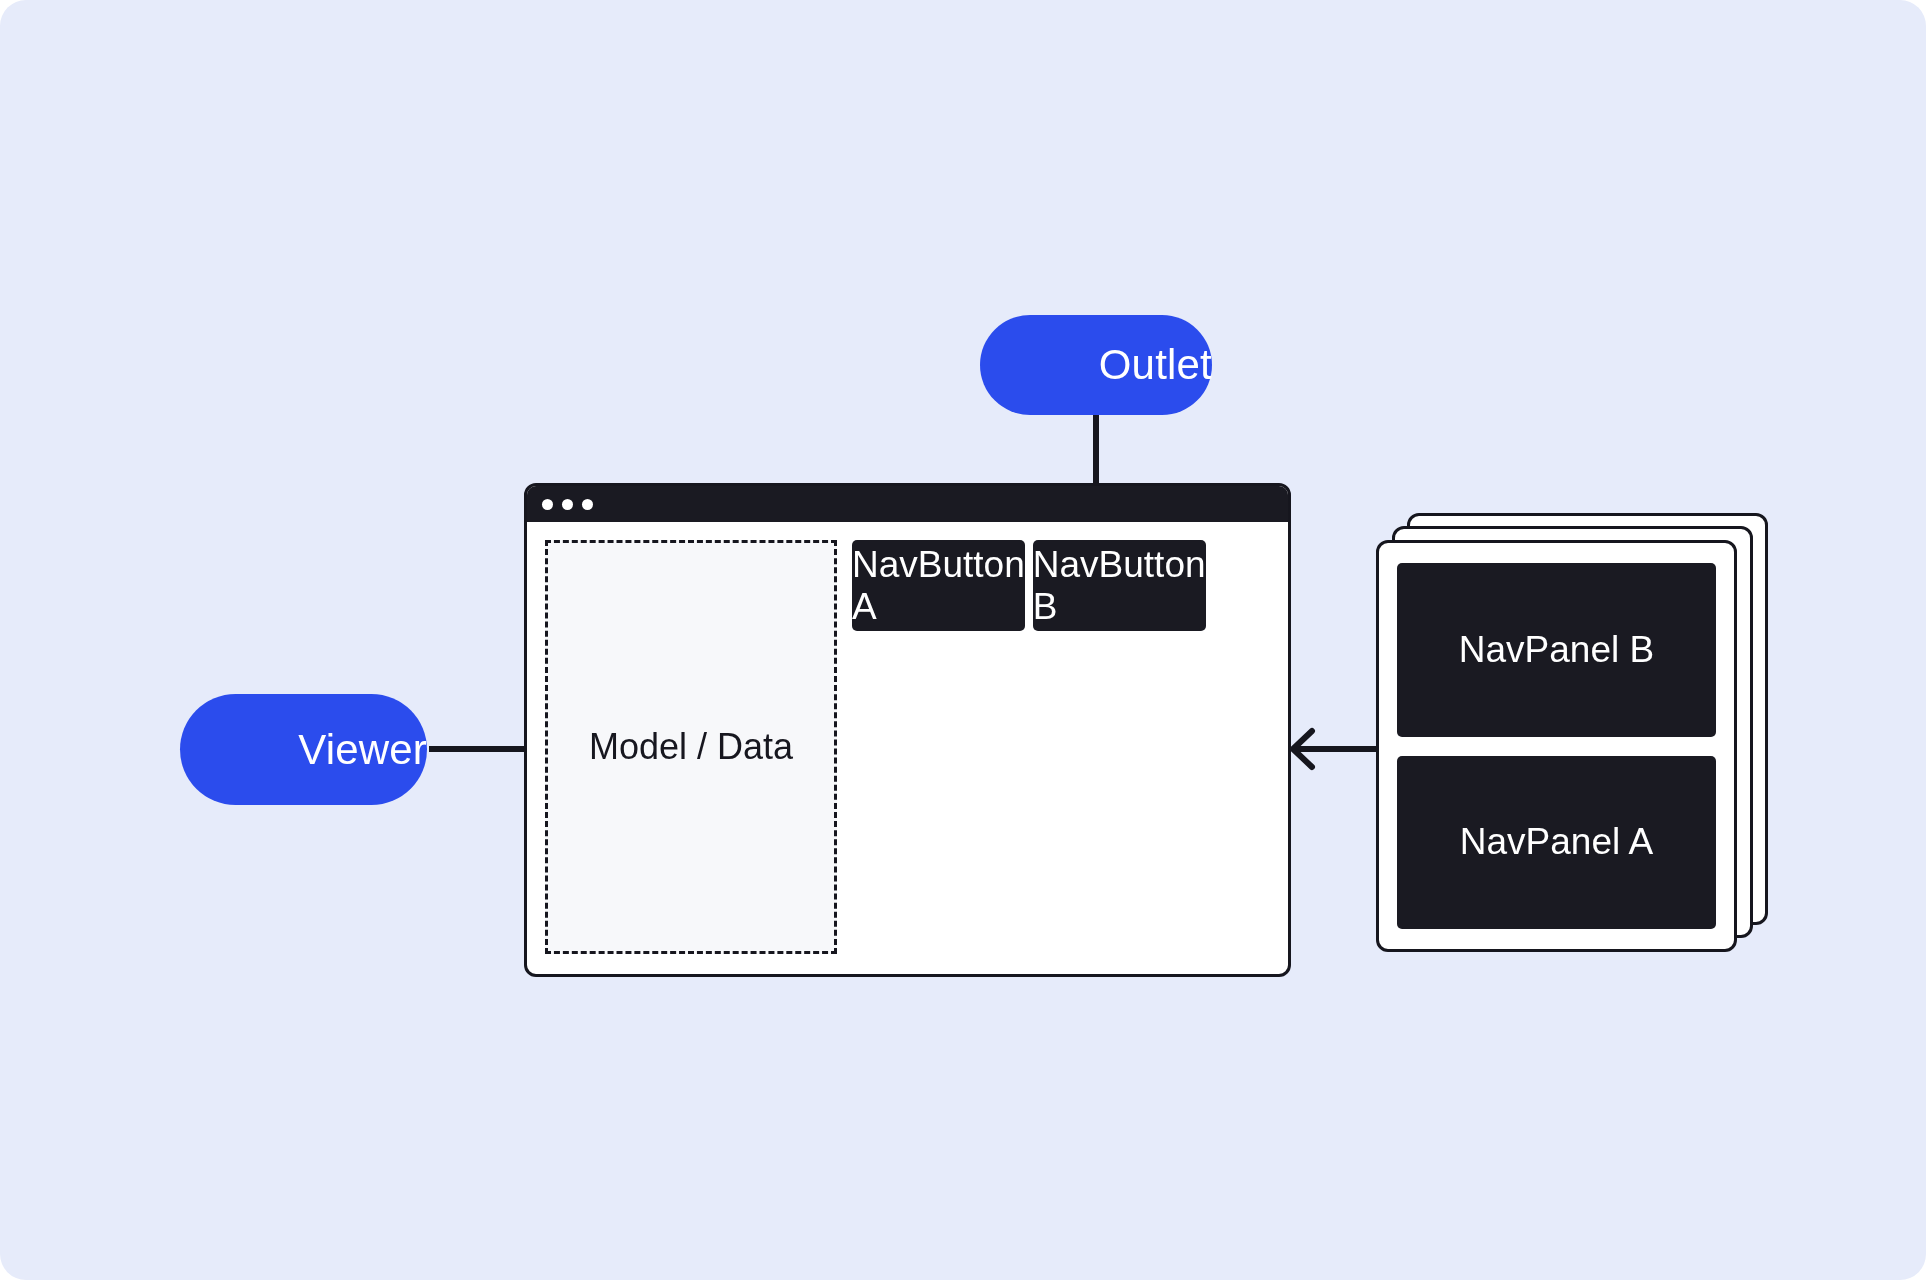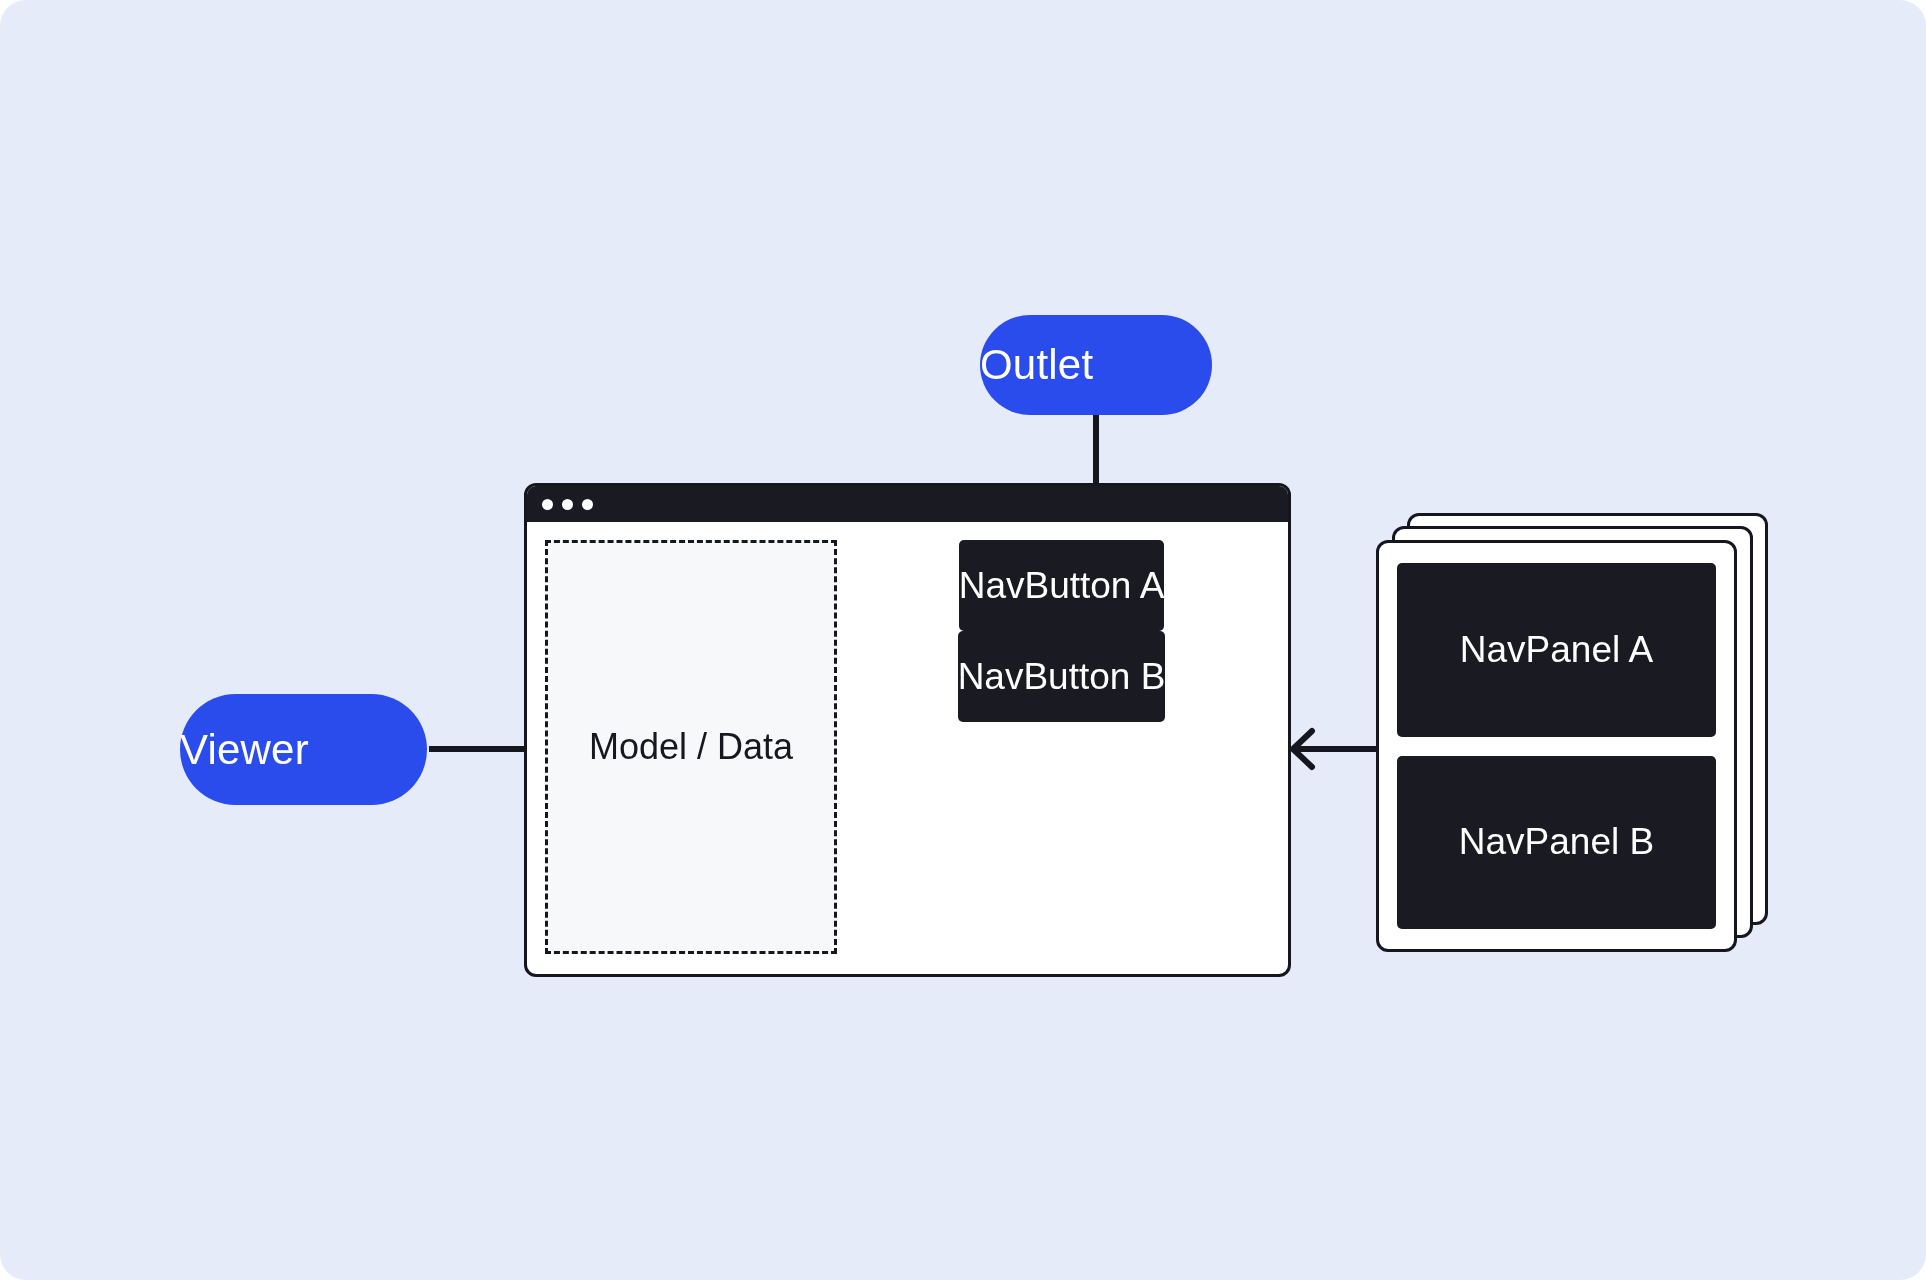--- a/index.html
+++ b/index.html
@@ -34,21 +34,21 @@
     height: 1280px;
     pointer-events: none;
     z-index: 5;
   }
 
   
   .pill {
     position: absolute;
     display: flex;
     align-items: center;
-    justify-content: flex-start;
+    justify-content: flex-end;
     background: #2b4ced;
     color: #ffffff;
     border-radius: 999px;
     font-size: 42px;
     font-weight: 400;
     letter-spacing: 0.2px;
     z-index: 8;
     box-sizing: border-box;
   }
   #pill-outlet {
@@ -116,22 +116,22 @@
     align-items: center;
     justify-content: center;
     font-size: 36px;
     color: #17171f;
   }
 
   
   #navbuttons {
     flex: 1 1 auto;
     display: flex;
-    flex-direction: column;
-    align-items: center;
+    gap: 8px;
+    align-items: flex-start;
   }
   .nav-button {
     background: #1a1a22;
     color: #ffffff;
     border-radius: 5px;
     height: 91px;
     flex: 0 0 91px;
     display: flex;
     align-items: center;
     justify-content: center;
@@ -236,21 +236,21 @@
       </div>
 
     </div>
   </div>
 
   <div id="navpanel-stack">
     <div class="stack-card" id="stack-card-back"></div>
     <div class="stack-card" id="stack-card-mid"></div>
     <div class="stack-card" id="stack-card-front">
       <div class="panel-button">
+        <span>NavPanel B</span>
+      </div>
+      <div class="panel-button">
         <span>NavPanel A</span>
       </div>
-      <div class="panel-button">
-        <span>NavPanel B</span>
-      </div>
     </div>
   </div>
 
 </div>
 
 </body></html>

